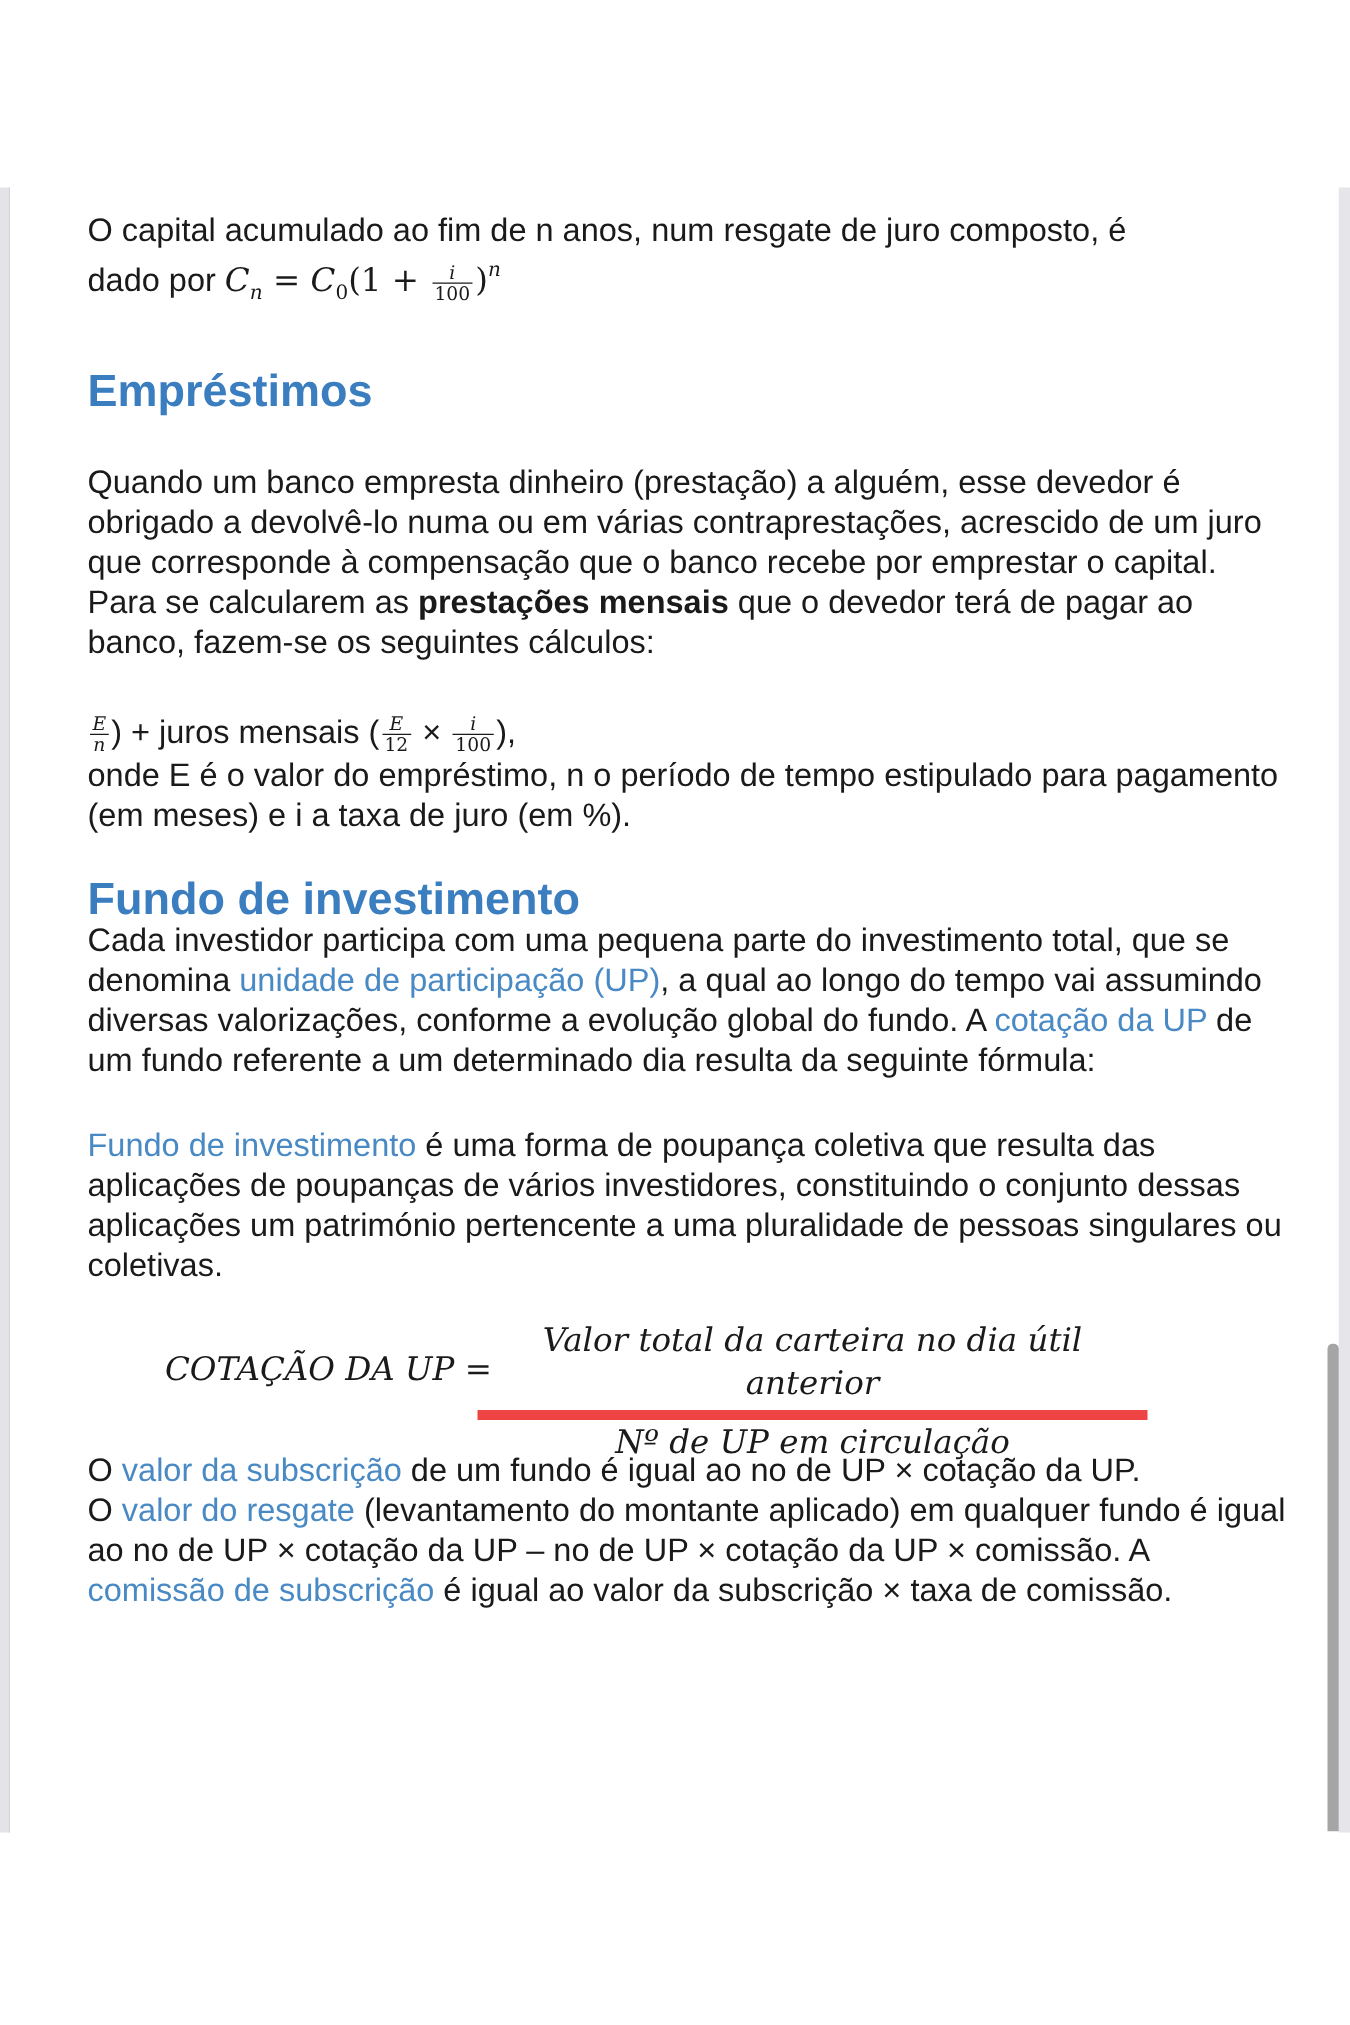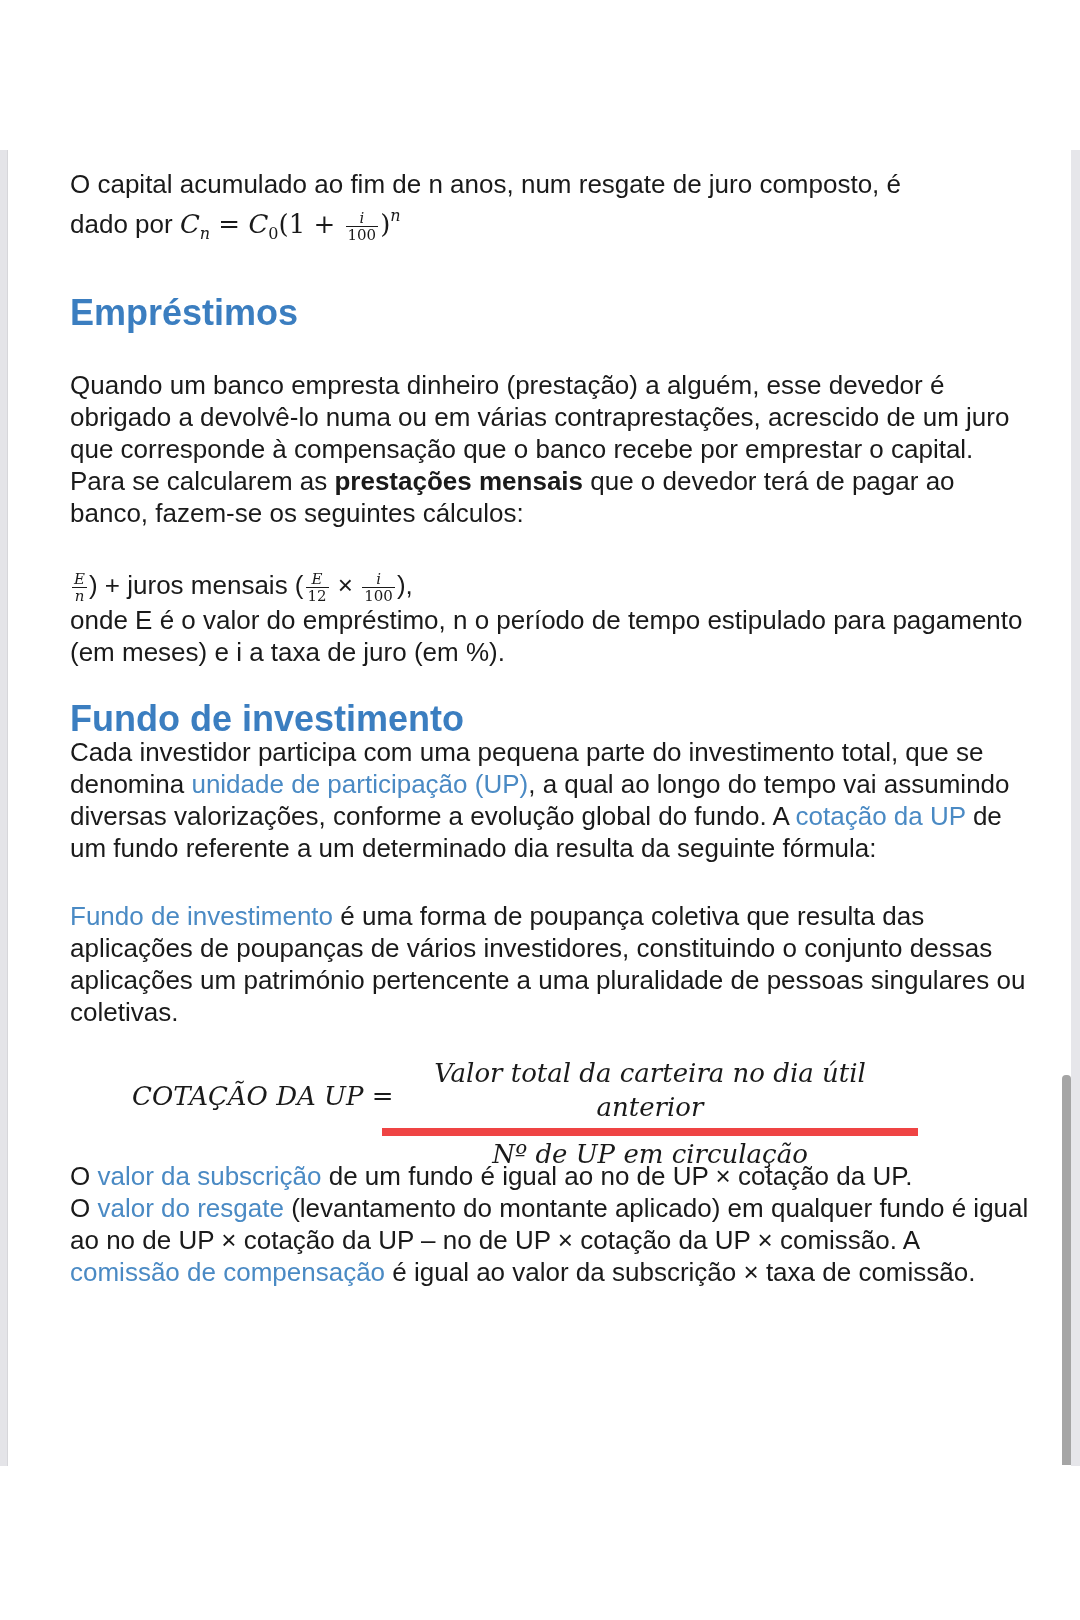--- a/index.html
+++ b/index.html
@@ -65,16 +65,16 @@
   <div class="big-formula" style="margin-top:28px;">
     <span class="lhs">COTAÇÃO DA UP =</span>
     <span class="bfrac">
       <span class="bnum">Valor total da carteira no dia útil anterior</span>
       <span class="bden">Nº de UP em circulação</span>
     </span>
   </div>
 
   <p style="margin-top:24px;">
     <span>O </span><span class="link">valor da subscrição</span><span> de um fundo é igual ao no de UP × cotação da UP.</span><br>
-    <span>O </span><span class="link">valor do resgate</span><span> (levantamento do montante aplicado) em qualquer fundo é igual ao no de UP × cotação da UP – no de UP × cotação da UP × comissão. A </span><span class="link">comissão de compensação</span><span> é igual ao valor da subscrição × taxa de comissão.</span>
+    <span>O </span><span class="link">valor do resgate</span><span> (levantamento do montante aplicado) em qualquer fundo é igual ao no de UP × cotação da UP – no de UP × cotação da UP × comissão. A </span><span class="link">comissão de subscrição</span><span> é igual ao valor da subscrição × taxa de comissão.</span>
   </p>
 
 </div>
 
 </body></html>

